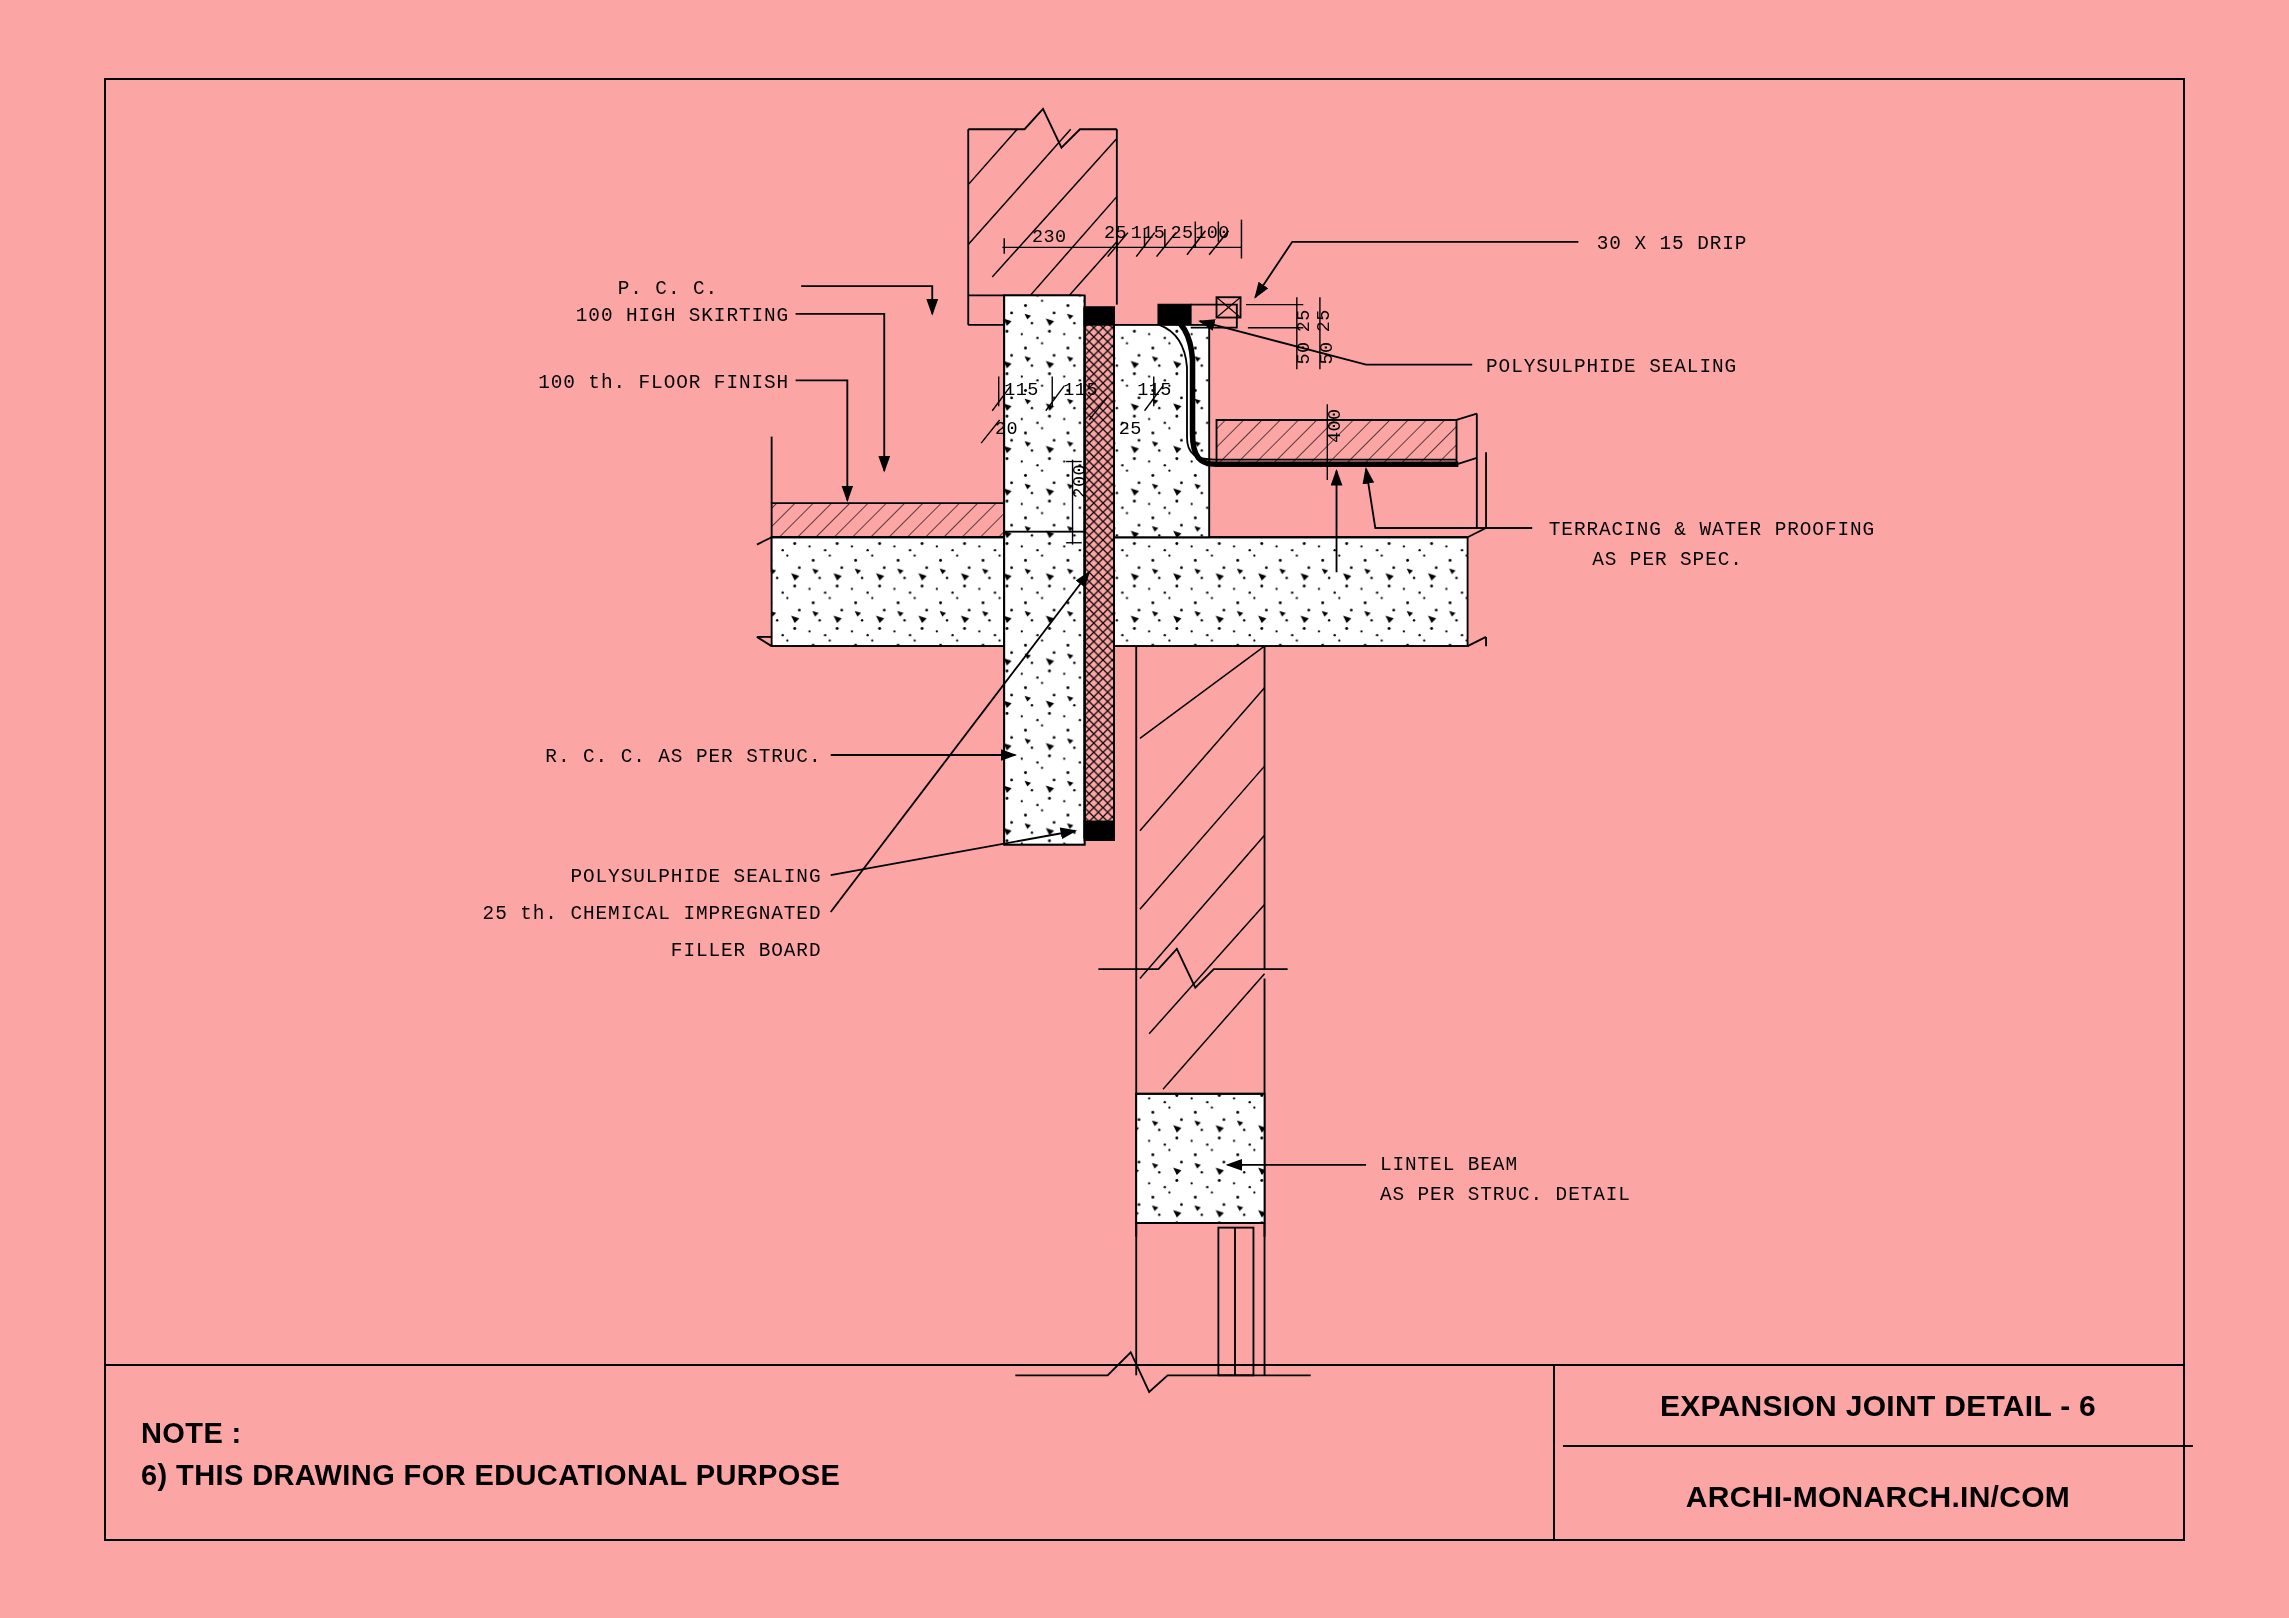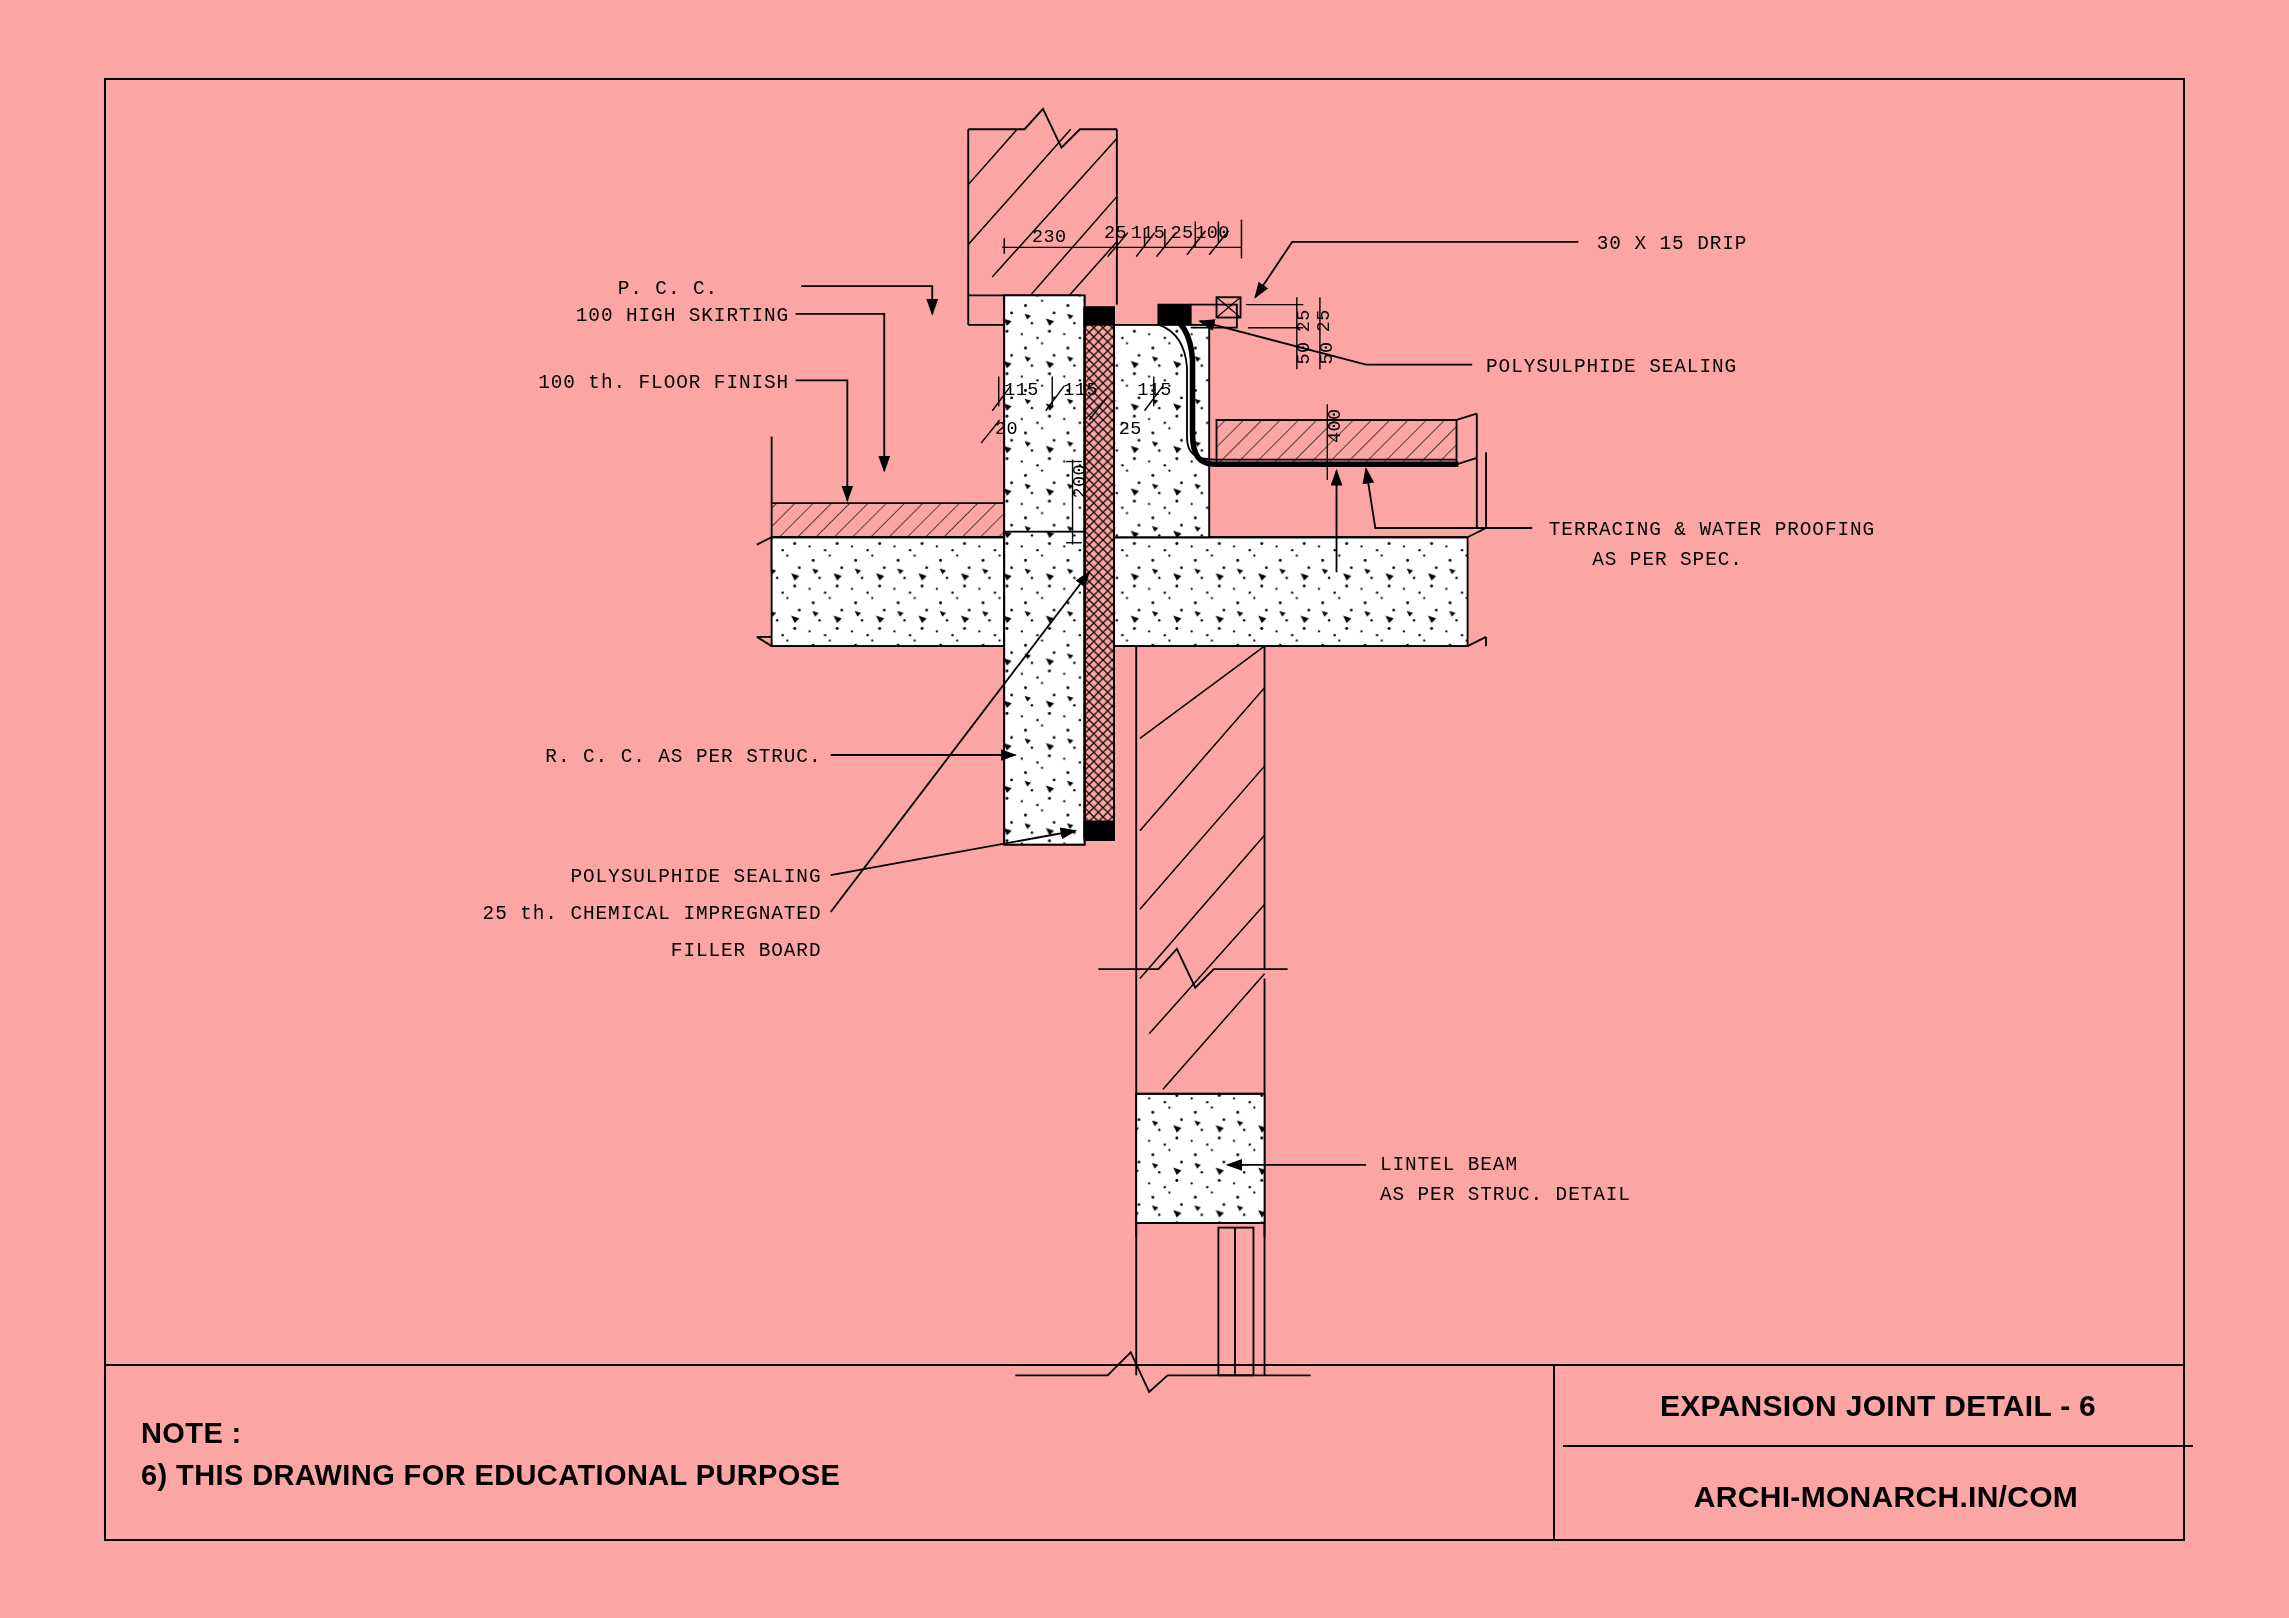--- a/index.html
+++ b/index.html
@@ -34,21 +34,21 @@
     position:absolute;left:1449px;top:0;width:632px;height:174px;
     border-left:2.8px solid #000;box-sizing:border-box;
   }
   #detail-title{
     position:absolute;left:8px;top:0;width:100%;height:81px;
     border-bottom:2.8px solid #000;box-sizing:border-box;
     display:flex;align-items:center;justify-content:center;
     font-weight:bold;font-size:30px;letter-spacing:0.3px;
   }
   #site-name{
-    position:absolute;left:16px;top:87px;width:100%;height:87px;
+    position:absolute;left:8px;top:87px;width:100%;height:87px;
     display:flex;align-items:center;justify-content:center;
     font-weight:bold;font-size:30px;letter-spacing:0.3px;
   }
   
   #draw{position:absolute;left:0;top:0;width:2290px;height:1619px;}
   svg{display:block;}
   text{font-family:"Liberation Mono",monospace;fill:#000;}
   .lbl{font-size:21px;letter-spacing:1px;}
   .dim{font-size:20px;letter-spacing:.5px;}
 </style>

